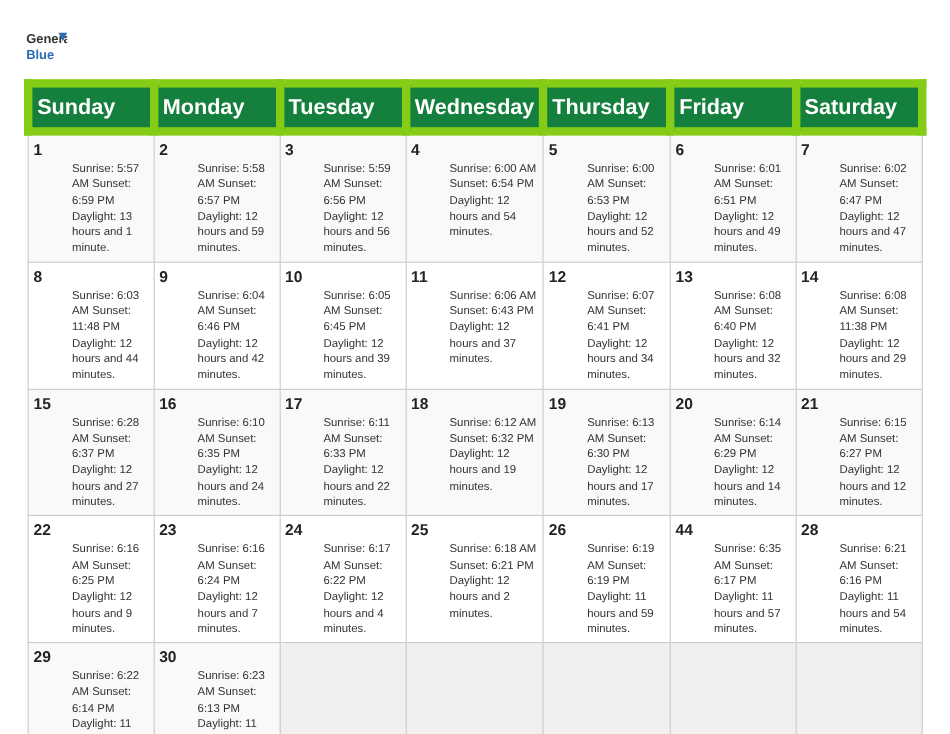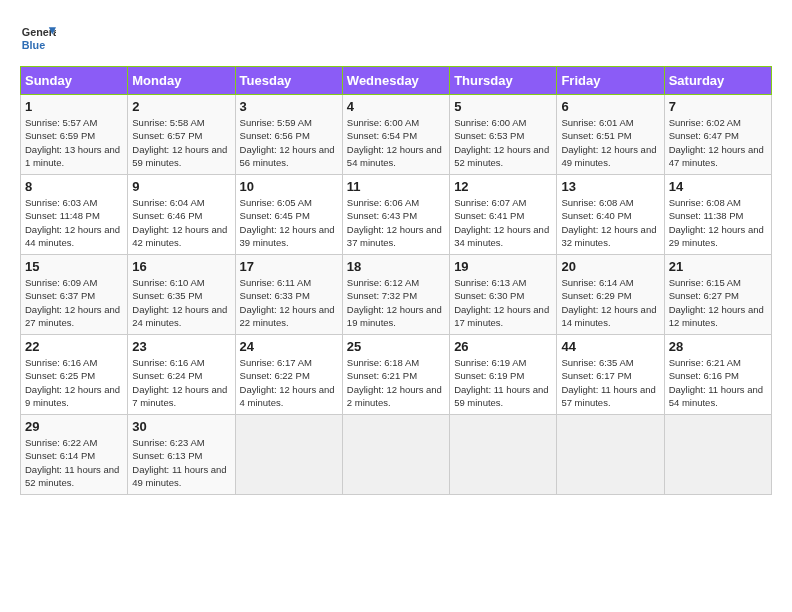--- a/index.html
+++ b/index.html
@@ -36,27 +36,27 @@
     .subtitle {
       font-size: 14px;
       color: #555;
     }
     table {
       width: 100%;
       border-collapse: collapse;
       font-size: 10px;
     }
     thead tr th {
-      background: #8b5cf6;
+      background: #15803d;
       color: #fff;
       padding: 6px 4px;
       text-align: left;
-      font-size: 13px;
+      font-size: 18px;
       font-weight: bold;
-      border: 1px solid #84cc16;
+      border: 7px solid #84cc16;
     }
     tbody tr td {
       vertical-align: top;
       border: 1px solid #ccc;
       padding: 4px;
       width: 14.28%;
       height: 80px;
       background: #fff;
     }
     tbody tr:nth-child(odd) td {
@@ -66,20 +66,21 @@
       font-size: 13px;
       font-weight: bold;
       color: #222;
       display: block;
       margin-bottom: 2px;
     }
     .day-info {
       font-size: 9.5px;
       color: #333;
       line-height: 1.4;
+      margin-left: 32px;
     }
     td.empty {
       background: #f0f0f0 !important;
     }
   </style>
 </head>
 <body>
 
 <div class="header">
   <div class="logo">
@@ -206,21 +207,21 @@
           <span class="day-num">14</span>
           <div class="day-info">Sunrise: 6:08 AM
 Sunset: 11:38 PM
 Daylight: 12 hours
 and 29 minutes.</div>
         </td>
       </tr>
       <tr>
         <td>
           <span class="day-num">15</span>
-          <div class="day-info">Sunrise: 6:09 AM
+          <div class="day-info">Sunrise: 6:28 AM
 Sunset: 6:37 PM
 Daylight: 12 hours
 and 27 minutes.</div>
         </td>
         <td>
           <span class="day-num">16</span>
           <div class="day-info">Sunrise: 6:10 AM
 Sunset: 6:35 PM
 Daylight: 12 hours
 and 24 minutes.</div>
@@ -228,21 +229,21 @@
         <td>
           <span class="day-num">17</span>
           <div class="day-info">Sunrise: 6:11 AM
 Sunset: 6:33 PM
 Daylight: 12 hours
 and 22 minutes.</div>
         </td>
         <td>
           <span class="day-num">18</span>
           <div class="day-info">Sunrise: 6:12 AM
-Sunset: 7:32 PM
+Sunset: 6:32 PM
 Daylight: 12 hours
 and 19 minutes.</div>
         </td>
         <td>
           <span class="day-num">19</span>
           <div class="day-info">Sunrise: 6:13 AM
 Sunset: 6:30 PM
 Daylight: 12 hours
 and 17 minutes.</div>
         </td>

